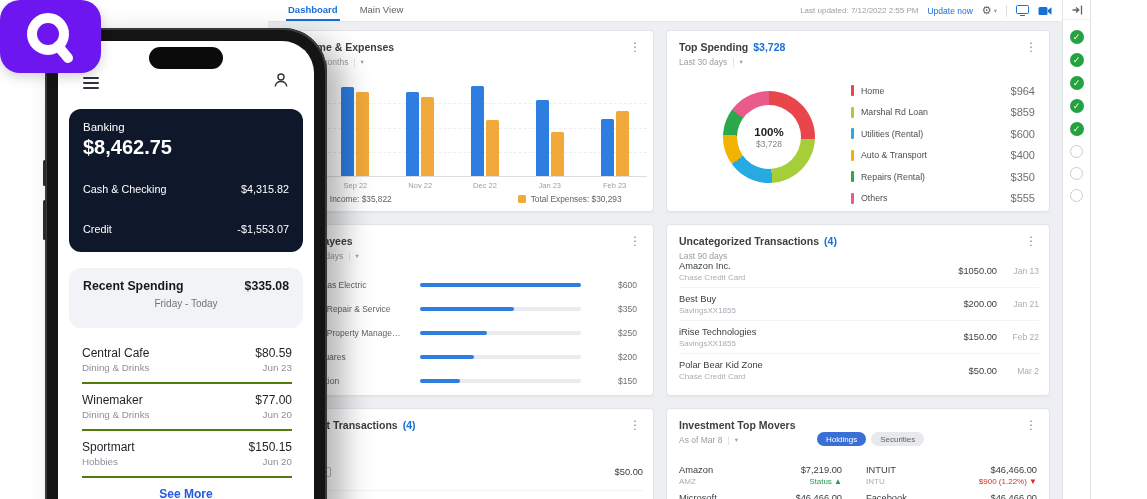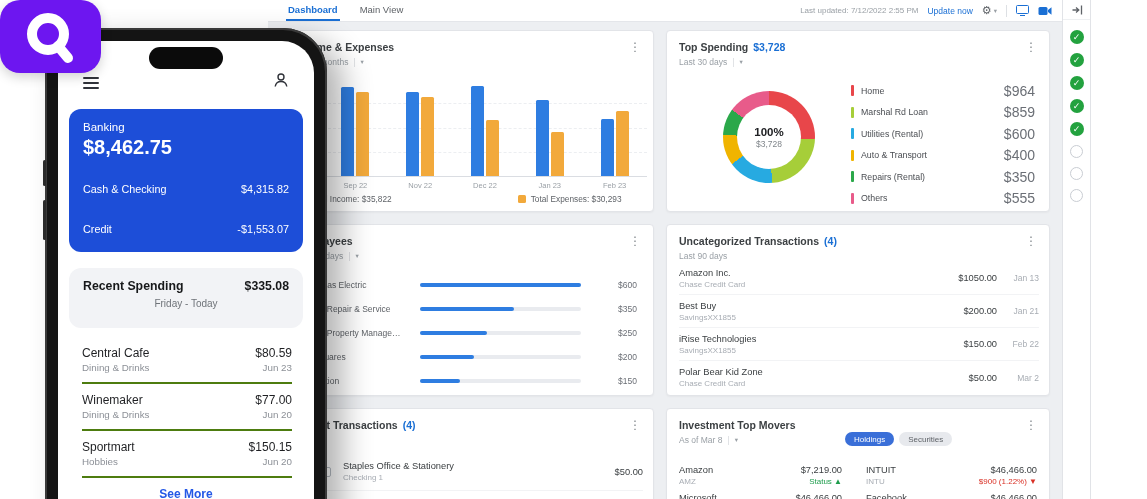--- a/index.html
+++ b/index.html
@@ -46,50 +46,50 @@
   
   .donut-wrap{position:absolute;left:56px;top:60px;width:92px;height:92px;}
   .donut{position:absolute;inset:0;border-radius:50%;}
   .donut-hole{position:absolute;left:14px;top:14px;width:64px;height:64px;border-radius:50%;background:#fff;display:flex;flex-direction:column;align-items:center;justify-content:center;gap:1px;}
   .hole-pct{font-size:11.5px;font-weight:700;color:#202124;}
   .hole-amt{font-size:8.5px;color:#80868b;}
   .sp-legend{position:absolute;left:184px;right:14px;top:49px;}
   .sp-row{display:flex;align-items:center;height:21.5px;}
   .sp-marker{width:3px;height:11px;border-radius:1px;margin-right:7px;flex:none;}
   .sp-label{font-size:8.8px;color:#4a4d52;white-space:nowrap;}
-  .sp-value{margin-left:auto;font-size:14px;color:#6b6f76;}
+  .sp-value{margin-left:auto;font-size:11px;color:#6b6f76;}
 
   
   .pay-rows{position:absolute;left:0;right:0;top:48px;}
   .pay-row{display:flex;align-items:center;height:24px;padding:0 16px 0 31px;}
   .pay-label{width:92px;font-size:8.5px;color:#5f6368;white-space:nowrap;overflow:hidden;text-overflow:ellipsis;flex:none;}
   .pay-track{flex:1;height:4px;border-radius:2px;background:#e9ebef;margin:0 16px 0 14px;position:relative;}
   .pay-fill{position:absolute;left:0;top:0;bottom:0;border-radius:2px;}
   .pay-value{width:40px;text-align:right;font-size:8.5px;color:#6b6f76;flex:none;}
 
   
-  .un-rows{position:absolute;left:12px;right:10px;top:37px;}
+  .un-rows{position:absolute;left:12px;right:10px;top:30px;}
   .un-row{height:33px;display:flex;align-items:center;border-bottom:1px solid #f2f3f5;}
   .un-row:last-child{border-bottom:none;}
   .un-name{font-size:9.3px;color:#3c4043;}
   .un-acct{font-size:8px;color:#a8adb4;margin-top:2px;}
   .un-right{margin-left:auto;display:flex;align-items:center;gap:8px;}
   .un-amt{font-size:9.3px;color:#3c4043;}
   .un-date{font-size:8.5px;color:#a8adb4;width:34px;text-align:right;}
 
   
   .tx-rows{position:absolute;left:12px;right:10px;top:44px;}
   .tx-row{height:38px;display:flex;align-items:center;border-bottom:1px solid #f2f3f5;padding-left:26px;}
   .cbx{width:10px;height:10px;border:1px solid #b6bcc4;border-radius:2px;margin-right:12px;flex:none;cursor:pointer;}
   .tx-name{font-size:9.3px;color:#3c4043;}
   .tx-acct{font-size:8px;color:#a8adb4;margin-top:2px;}
   .tx-amt{margin-left:auto;font-size:9.3px;color:#3c4043;}
 
   
-  .pill-group{position:absolute;left:150px;top:23px;display:flex;gap:5px;margin-left:28px;}
+  .pill-group{position:absolute;left:150px;top:23px;display:flex;gap:5px;}
   .pill{font-size:8px;padding:2.5px 9px;border-radius:9px;cursor:pointer;white-space:nowrap;}
   .pill.active{background:#3a6fd8;color:#fff;}
   .pill.inactive{background:#e7e9ed;color:#5f6368;}
   .mv-grid{position:absolute;left:12px;right:12px;top:56px;}
   .mv-row{display:flex;}
   .mv-row + .mv-row{margin-top:7px;}
   .mv-cell{width:50%;display:flex;justify-content:space-between;padding-right:16px;cursor:pointer;}
   .mv-cell:last-child{padding-right:0;padding-left:8px;}
   .mv-name{font-size:9.3px;color:#3c4043;}
   .mv-ticker{font-size:8px;color:#a8adb4;margin-top:2px;min-height:9px;}
@@ -362,24 +362,20 @@
 
     <div class="widget" id="w-trans">
       <div class="w-head">
         <span class="w-title">Recent Transactions</span>
         <span class="w-count">(4)</span>
         <span class="menu-dots">⋮</span>
       </div>
       <div class="tx-rows">
         <div class="tx-row">
           <span class="cbx"></span>
-          <div>
-              <div class="tx-name">Staples Office &amp; Stationery</div>
-              <div class="tx-acct">Checking 1</div>
-            </div>
           <span class="tx-amt">$50.00</span>
         </div>
         <div class="tx-row">
           
           
           
         </div>
       </div>
     </div>
 
@@ -471,21 +467,21 @@
           <span></span>
           <span></span>
         </div>
       <div class="profile">
         <svg width="18" height="18" viewBox="0 0 18 18" fill="none" stroke="#30333a" stroke-width="1.4">
             <circle cx="9" cy="6" r="3"></circle>
             <path d="M3.2 15.5 C3.8 11.8 6 10.5 9 10.5 C12 10.5 14.2 11.8 14.8 15.5"></path>
           </svg>
       </div>
 
-      <div class="bank-card" style="background: #1d4ed8;">
+      <div class="bank-card" style="background: #0f172a;">
         <div class="bank-title">Banking</div>
         <div class="bank-total">$8,462.75</div>
         <div class="bank-rows">
           <div class="bank-row">
               <span>Cash &amp; Checking</span>
               <span>$4,315.82</span>
             </div>
           <div class="bank-row">
               <span>Credit</span>
               <span>-$1,553.07</span>

